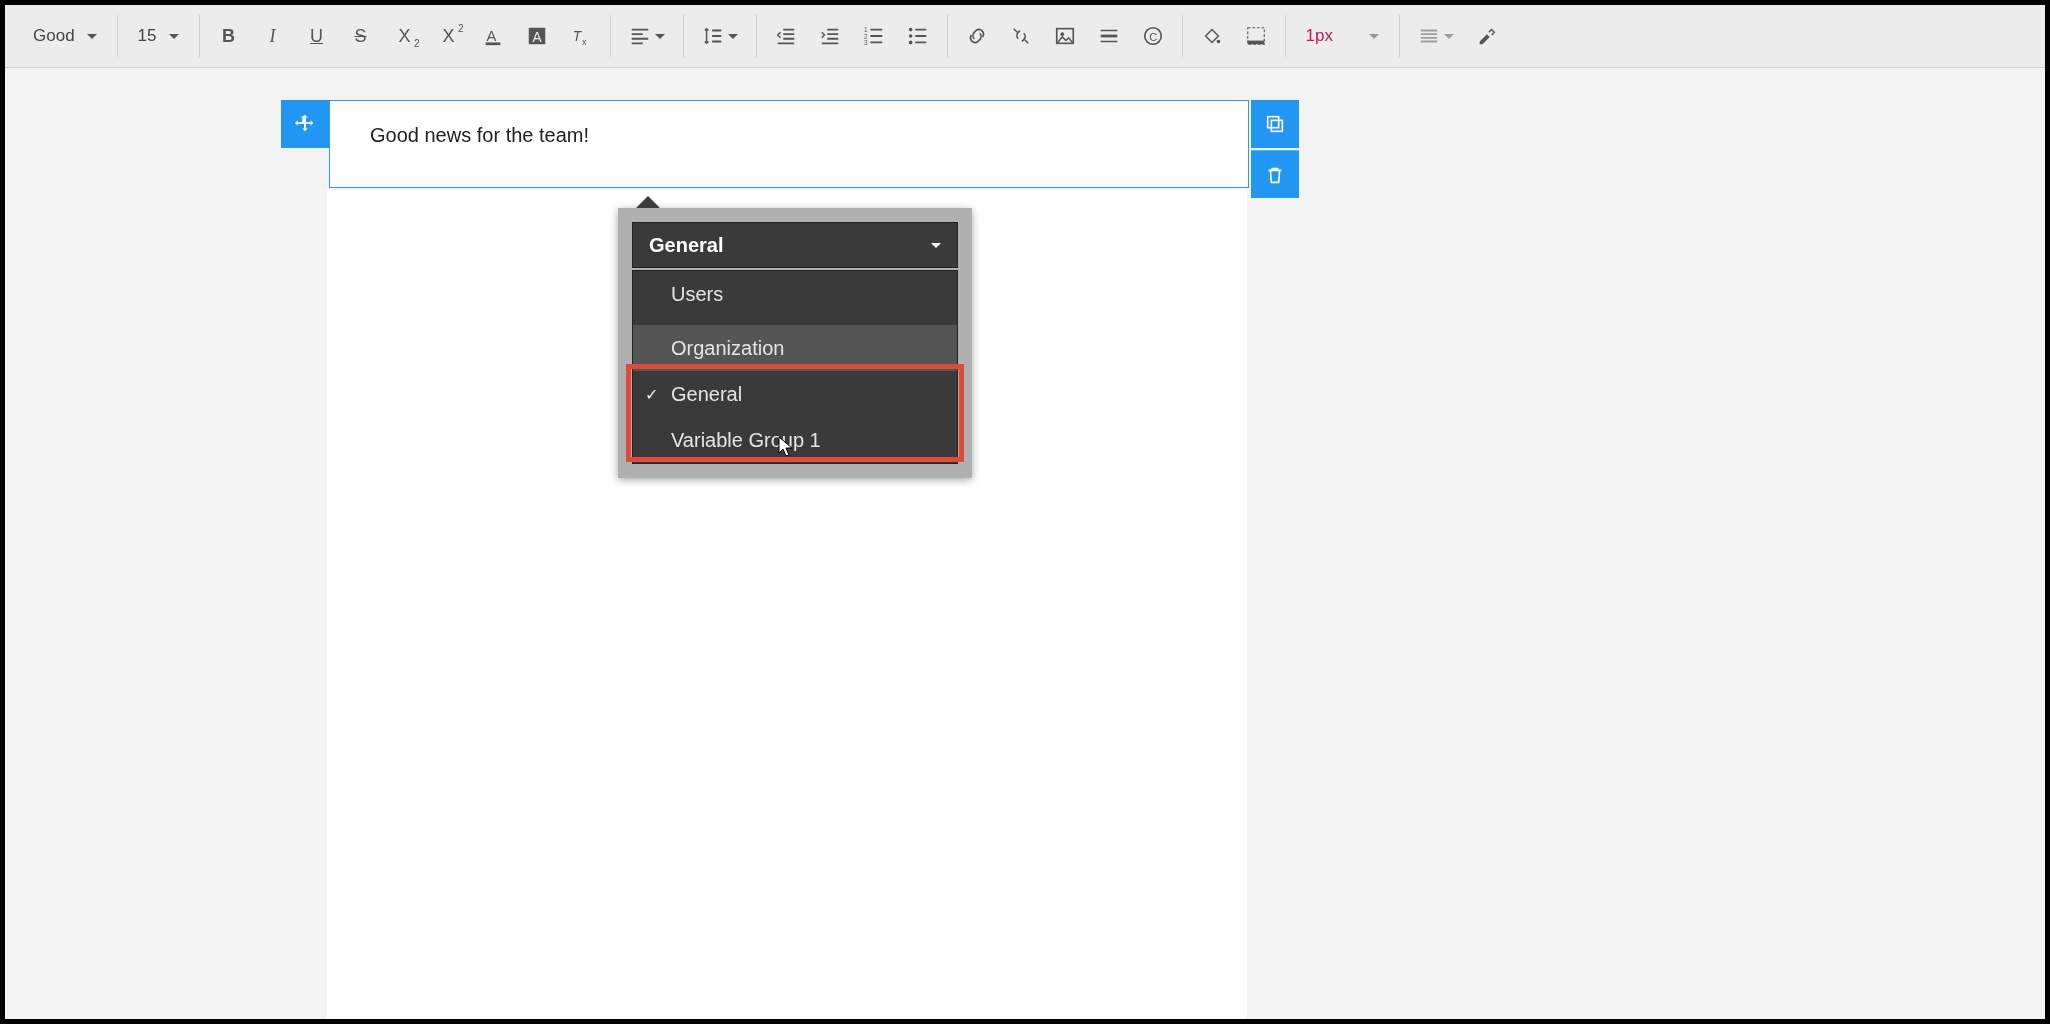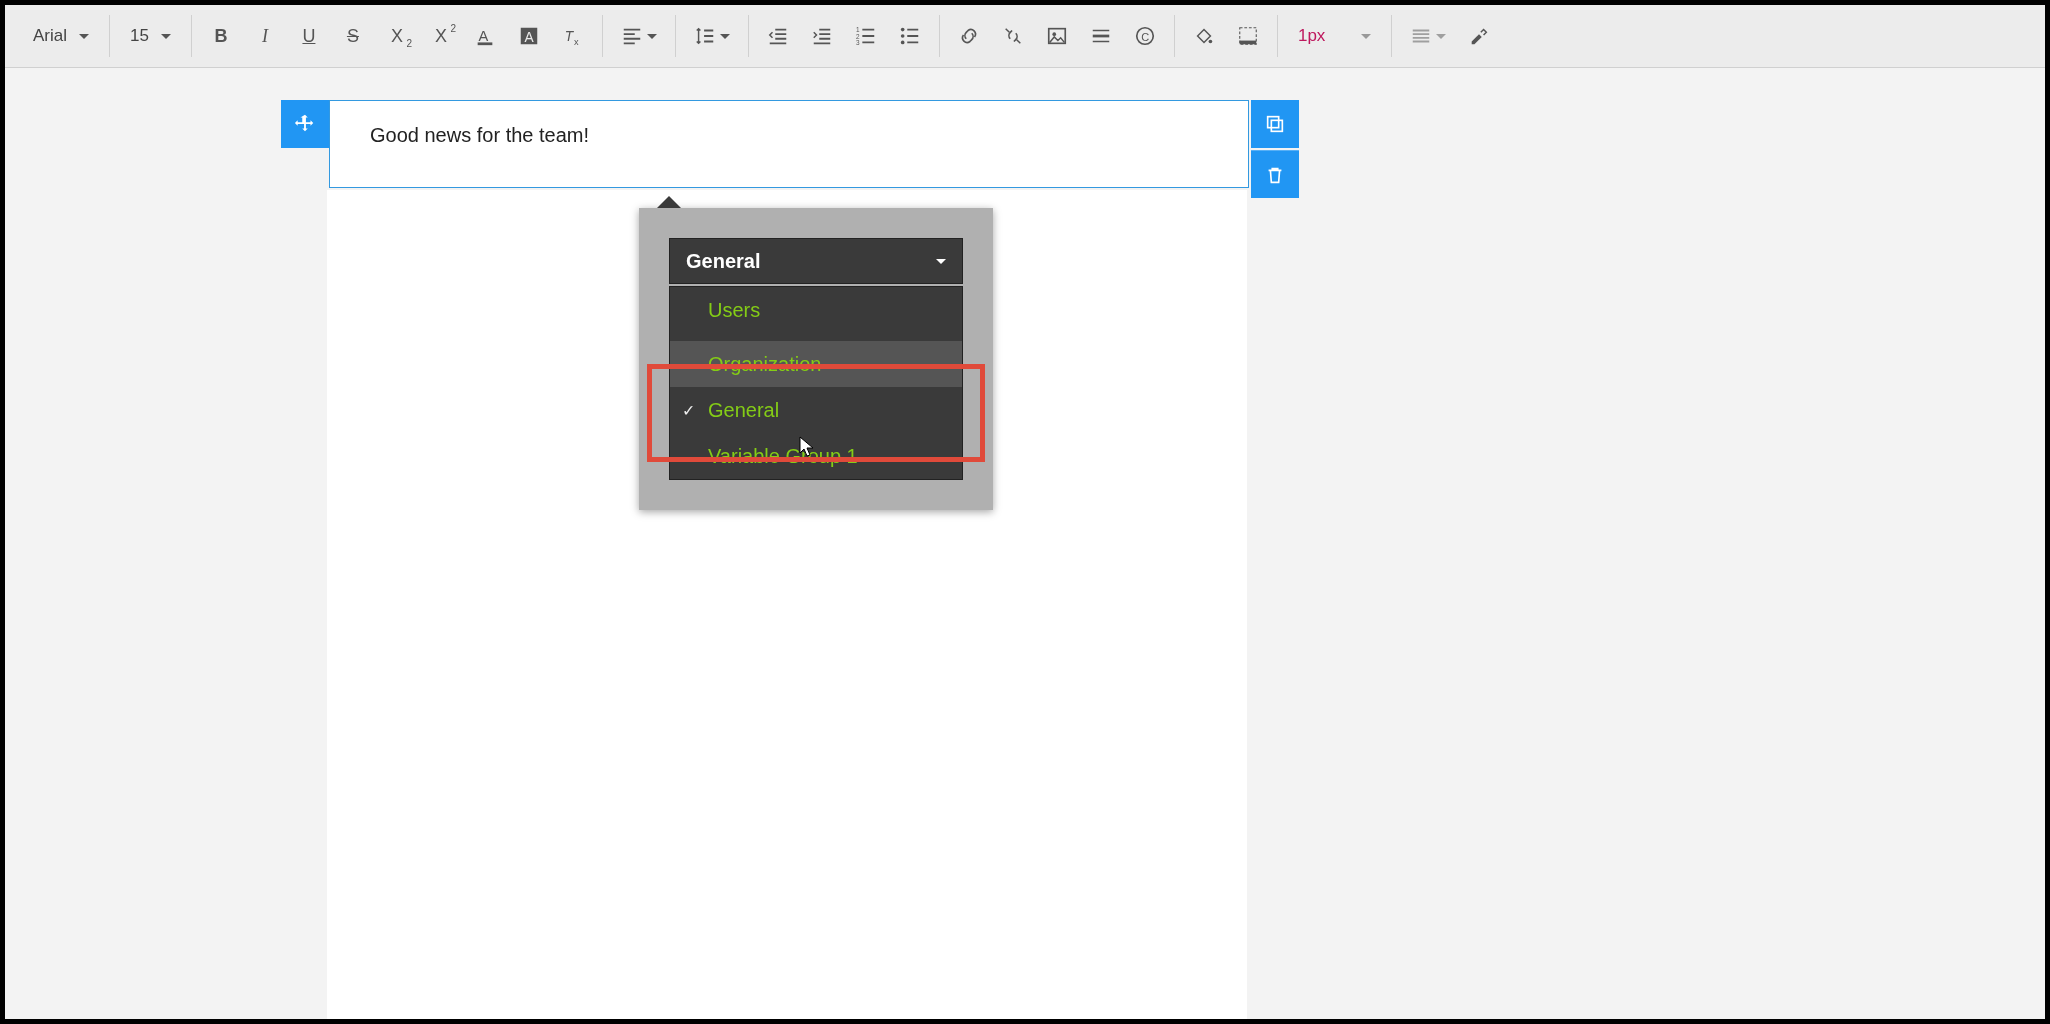--- a/index.html
+++ b/index.html
@@ -104,25 +104,25 @@
     cursor: pointer;
   }
   .handle { left: 0; top: 0; }
   .side-btn.copy { right: 0; top: 0; }
   .side-btn.del  { right: 0; top: 50px; border-top: 1px solid rgba(255,255,255,.25); }
   .handle svg, .side-btn svg { width: 22px; height: 22px; }
 
   
   .popover {
     position: absolute;
-    left: 358px;
+    left: 337px;
     top: 108px;
     width: 354px;
     background: #b0b0b0;
-    padding: 30px;
+    padding: 14px;
     box-shadow: 0 2px 8px rgba(0,0,0,.35);
   }
   .popover::before {
     content: "";
     position: absolute;
     top: -12px;
     left: 18px;
     border-left: 12px solid transparent;
     border-right: 12px solid transparent;
     border-bottom: 12px solid #3a3a3a;
@@ -146,21 +146,21 @@
     background: #3a3a3a;
     border: 1px solid #222;
     max-height: 240px;
     overflow: hidden;
   }
   .dd-item {
     height: 46px;
     display: flex;
     align-items: center;
     padding: 0 12px 0 38px;
-    color: #84cc16;
+    color: #e5e5e5;
     font-size: 20px;
     position: relative;
     cursor: pointer;
   }
   .dd-item.hover { background: #555; margin-top: 8px; }
   .dd-item.selected::before {
     content: "✓";
     position: absolute;
     left: 12px;
     color: #eee;
@@ -189,21 +189,21 @@
 </style>
 </head>
 <body>
 
 <div class="frame">
 
   <div class="toolbar">
 
     <div class="tb-group">
       <div class="tb-dd text">
-        <span>Arial</span>
+        <span>Good</span>
         <span class="caret"></span>
       </div>
     </div>
     <div class="tb-sep"></div>
 
     <div class="tb-group">
       <div class="tb-dd text">
         <span>15</span>
         <span class="caret"></span>
       </div>

